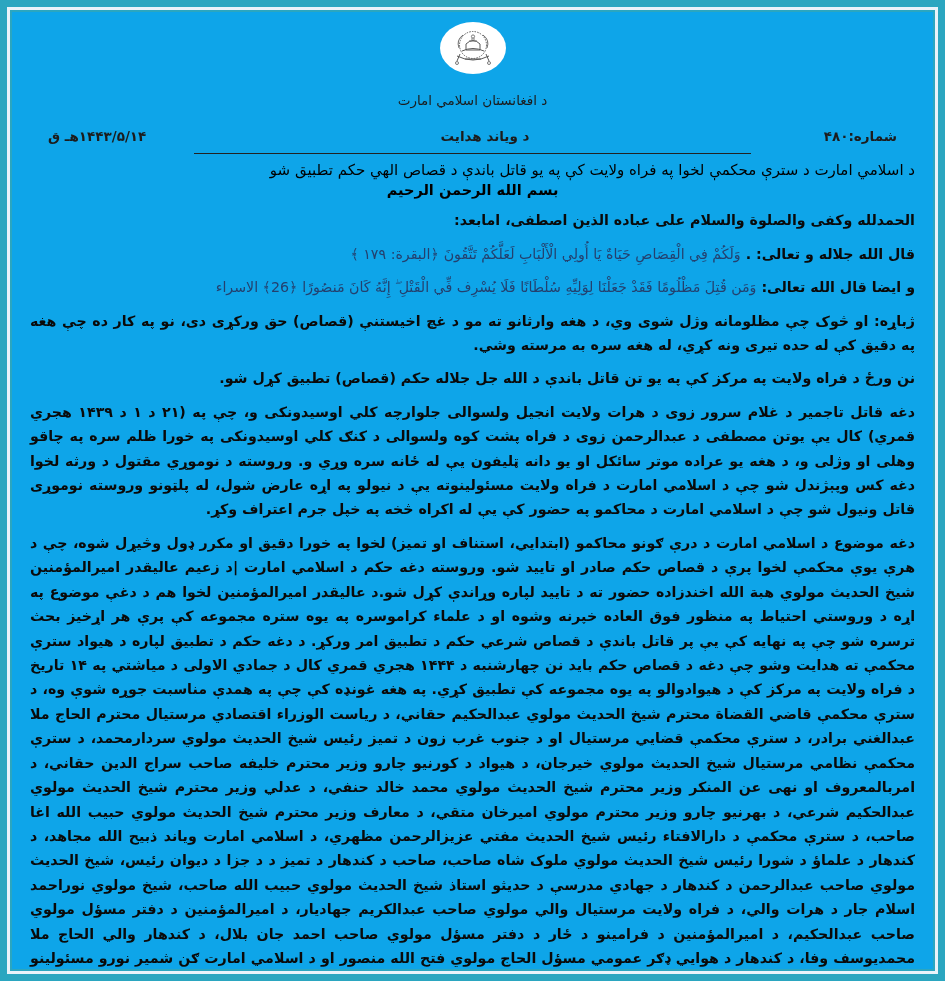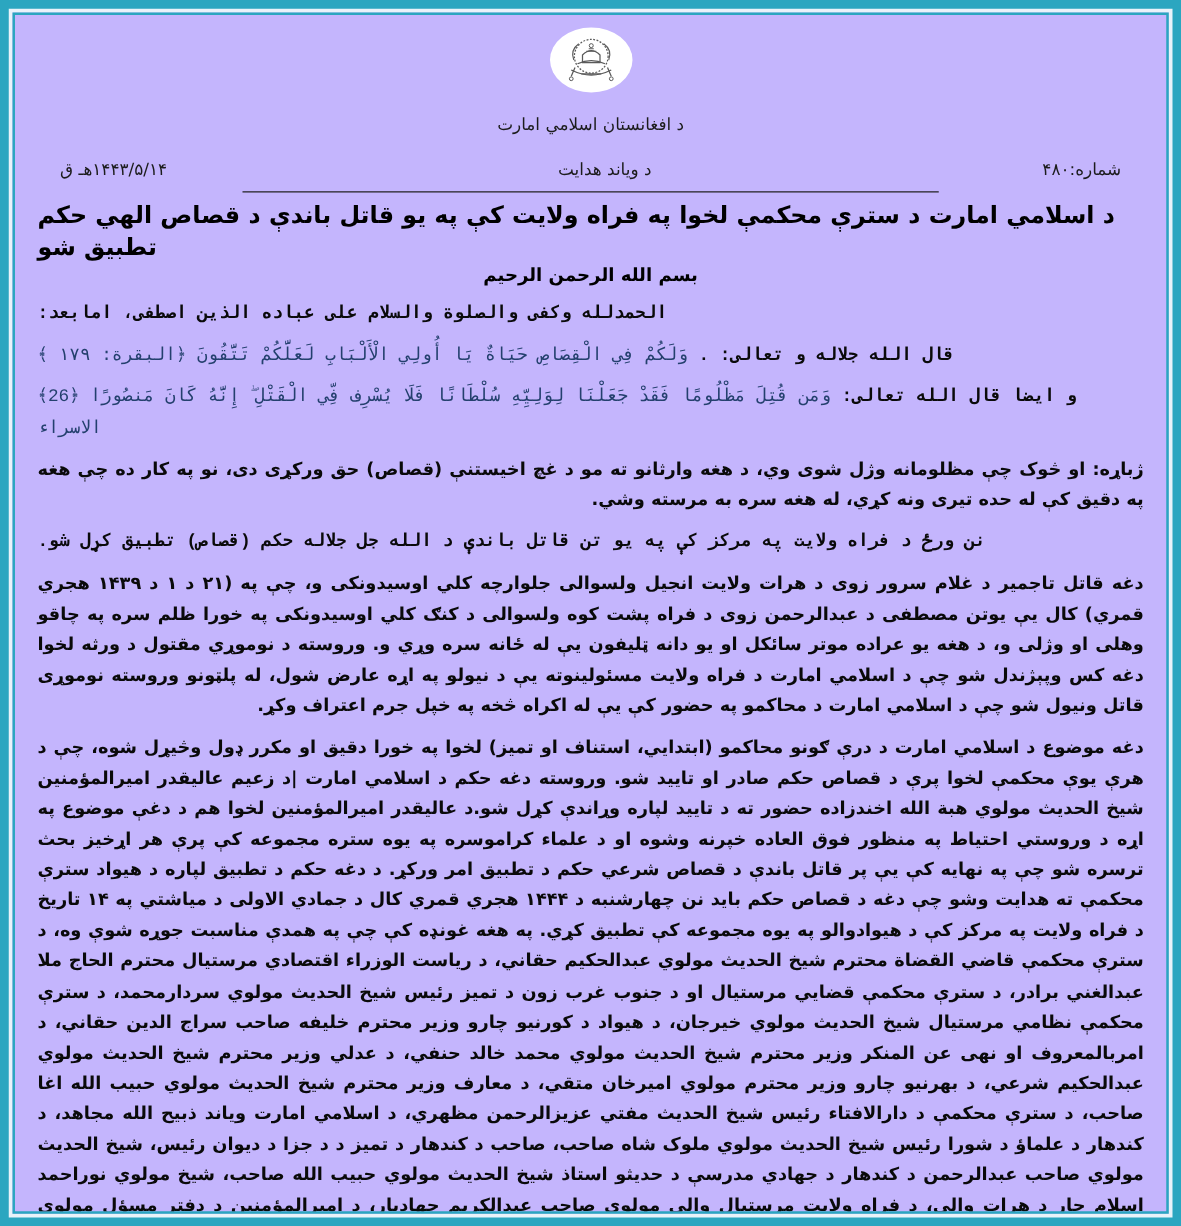--- a/index.html
+++ b/index.html
@@ -11,21 +11,21 @@
     background: #e9f3fa;
     border: 7px solid #2ba6c0;
     padding: 3px;
     font-family: "DejaVu Sans", sans-serif;
     direction: rtl;
   }
   .inner {
     width: 100%;
     height: 100%;
     border: 2px solid #2ba6c0;
-    background: #c4b5fd;
+    background: #0ea5e9;
     padding: 8px 18px 6px 18px;
     overflow: hidden;
   }
 
   .emblem-wrap { text-align: center; margin-top: 2px; }
   .emblem-oval {
     display: inline-block;
     width: 66px; height: 52px;
     background: #ffffff;
     border-radius: 50%;
@@ -44,48 +44,48 @@
 
   .header-row {
     display: flex;
     justify-content: space-between;
     align-items: flex-end;
     margin-top: 20px;
     font-size: 13.5px;
     color: #1c1c1c;
     padding: 0 18px;
   }
-  .header-cell { white-space: nowrap; }
+  .header-cell { white-space: nowrap; font-weight: bold; }
 
   .header-rule {
     border: none;
     border-top: 1.6px solid #222;
     width: 63%;
     margin: 9px auto 6px auto;
   }
 
   .doc-title {
-    text-align: left;
-    font-size: 19px;
-    font-weight: 700;
+    text-align: right;
+    font-size: 15px;
+    font-weight: 400;
     color: #000;
     margin: 4px 0 2px 0;
     line-height: 1.35;
   }
 
   .basmala {
     text-align: center;
     font-size: 14.5px;
     font-weight: 700;
     color: #000;
     margin: 2px 0 10px 0;
   }
 
   .doc-body { font-size: 14.2px; font-weight: 700; color: #0a0a0a; }
-  .line { margin: 0 0 9px 0; line-height: 1.72; text-align: left; font-family: Liberation Mono, monospace; }
+  .line { margin: 0 0 9px 0; line-height: 1.72; text-align: right; }
   .para { margin: 0 0 9px 0; line-height: 1.72; text-align: justify; text-justify: inter-word; }
 
   .verse { font-weight: 400; color: #24406e; }
   .verse-ref { font-weight: 400; color: #24406e; }
 </style>
 </head>
 <body>
 
 <div class="page">
   <div class="inner">

